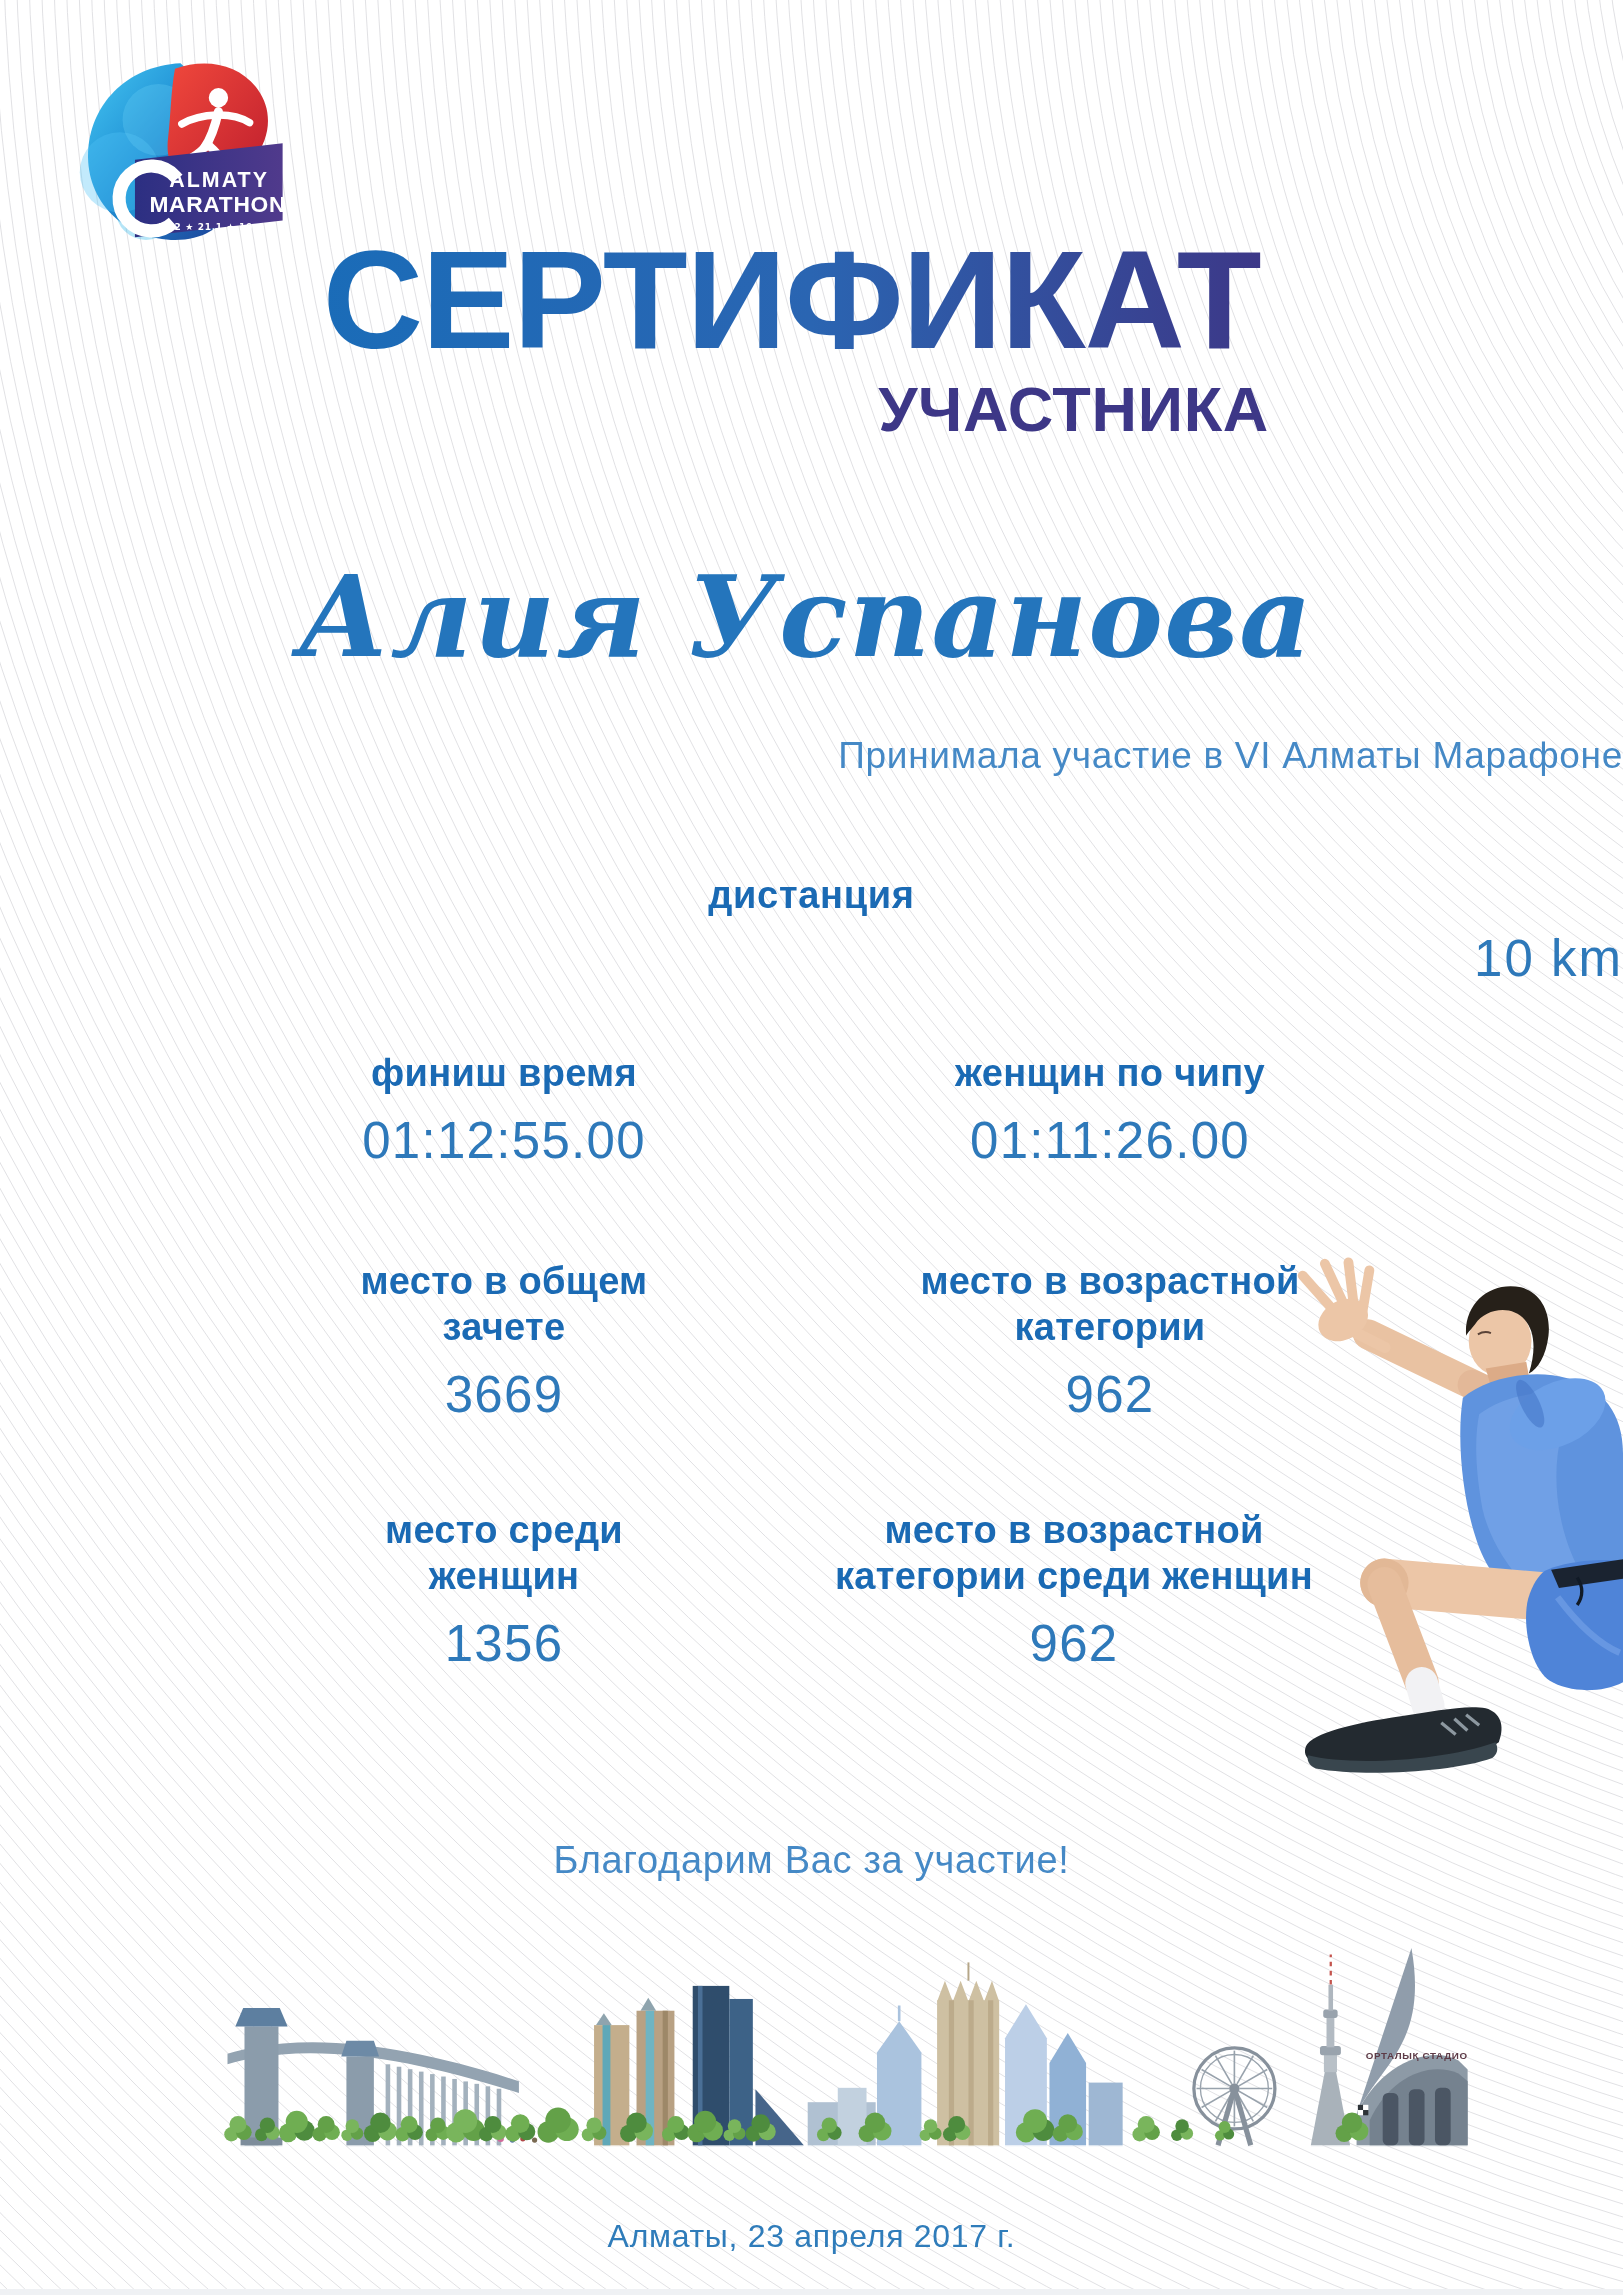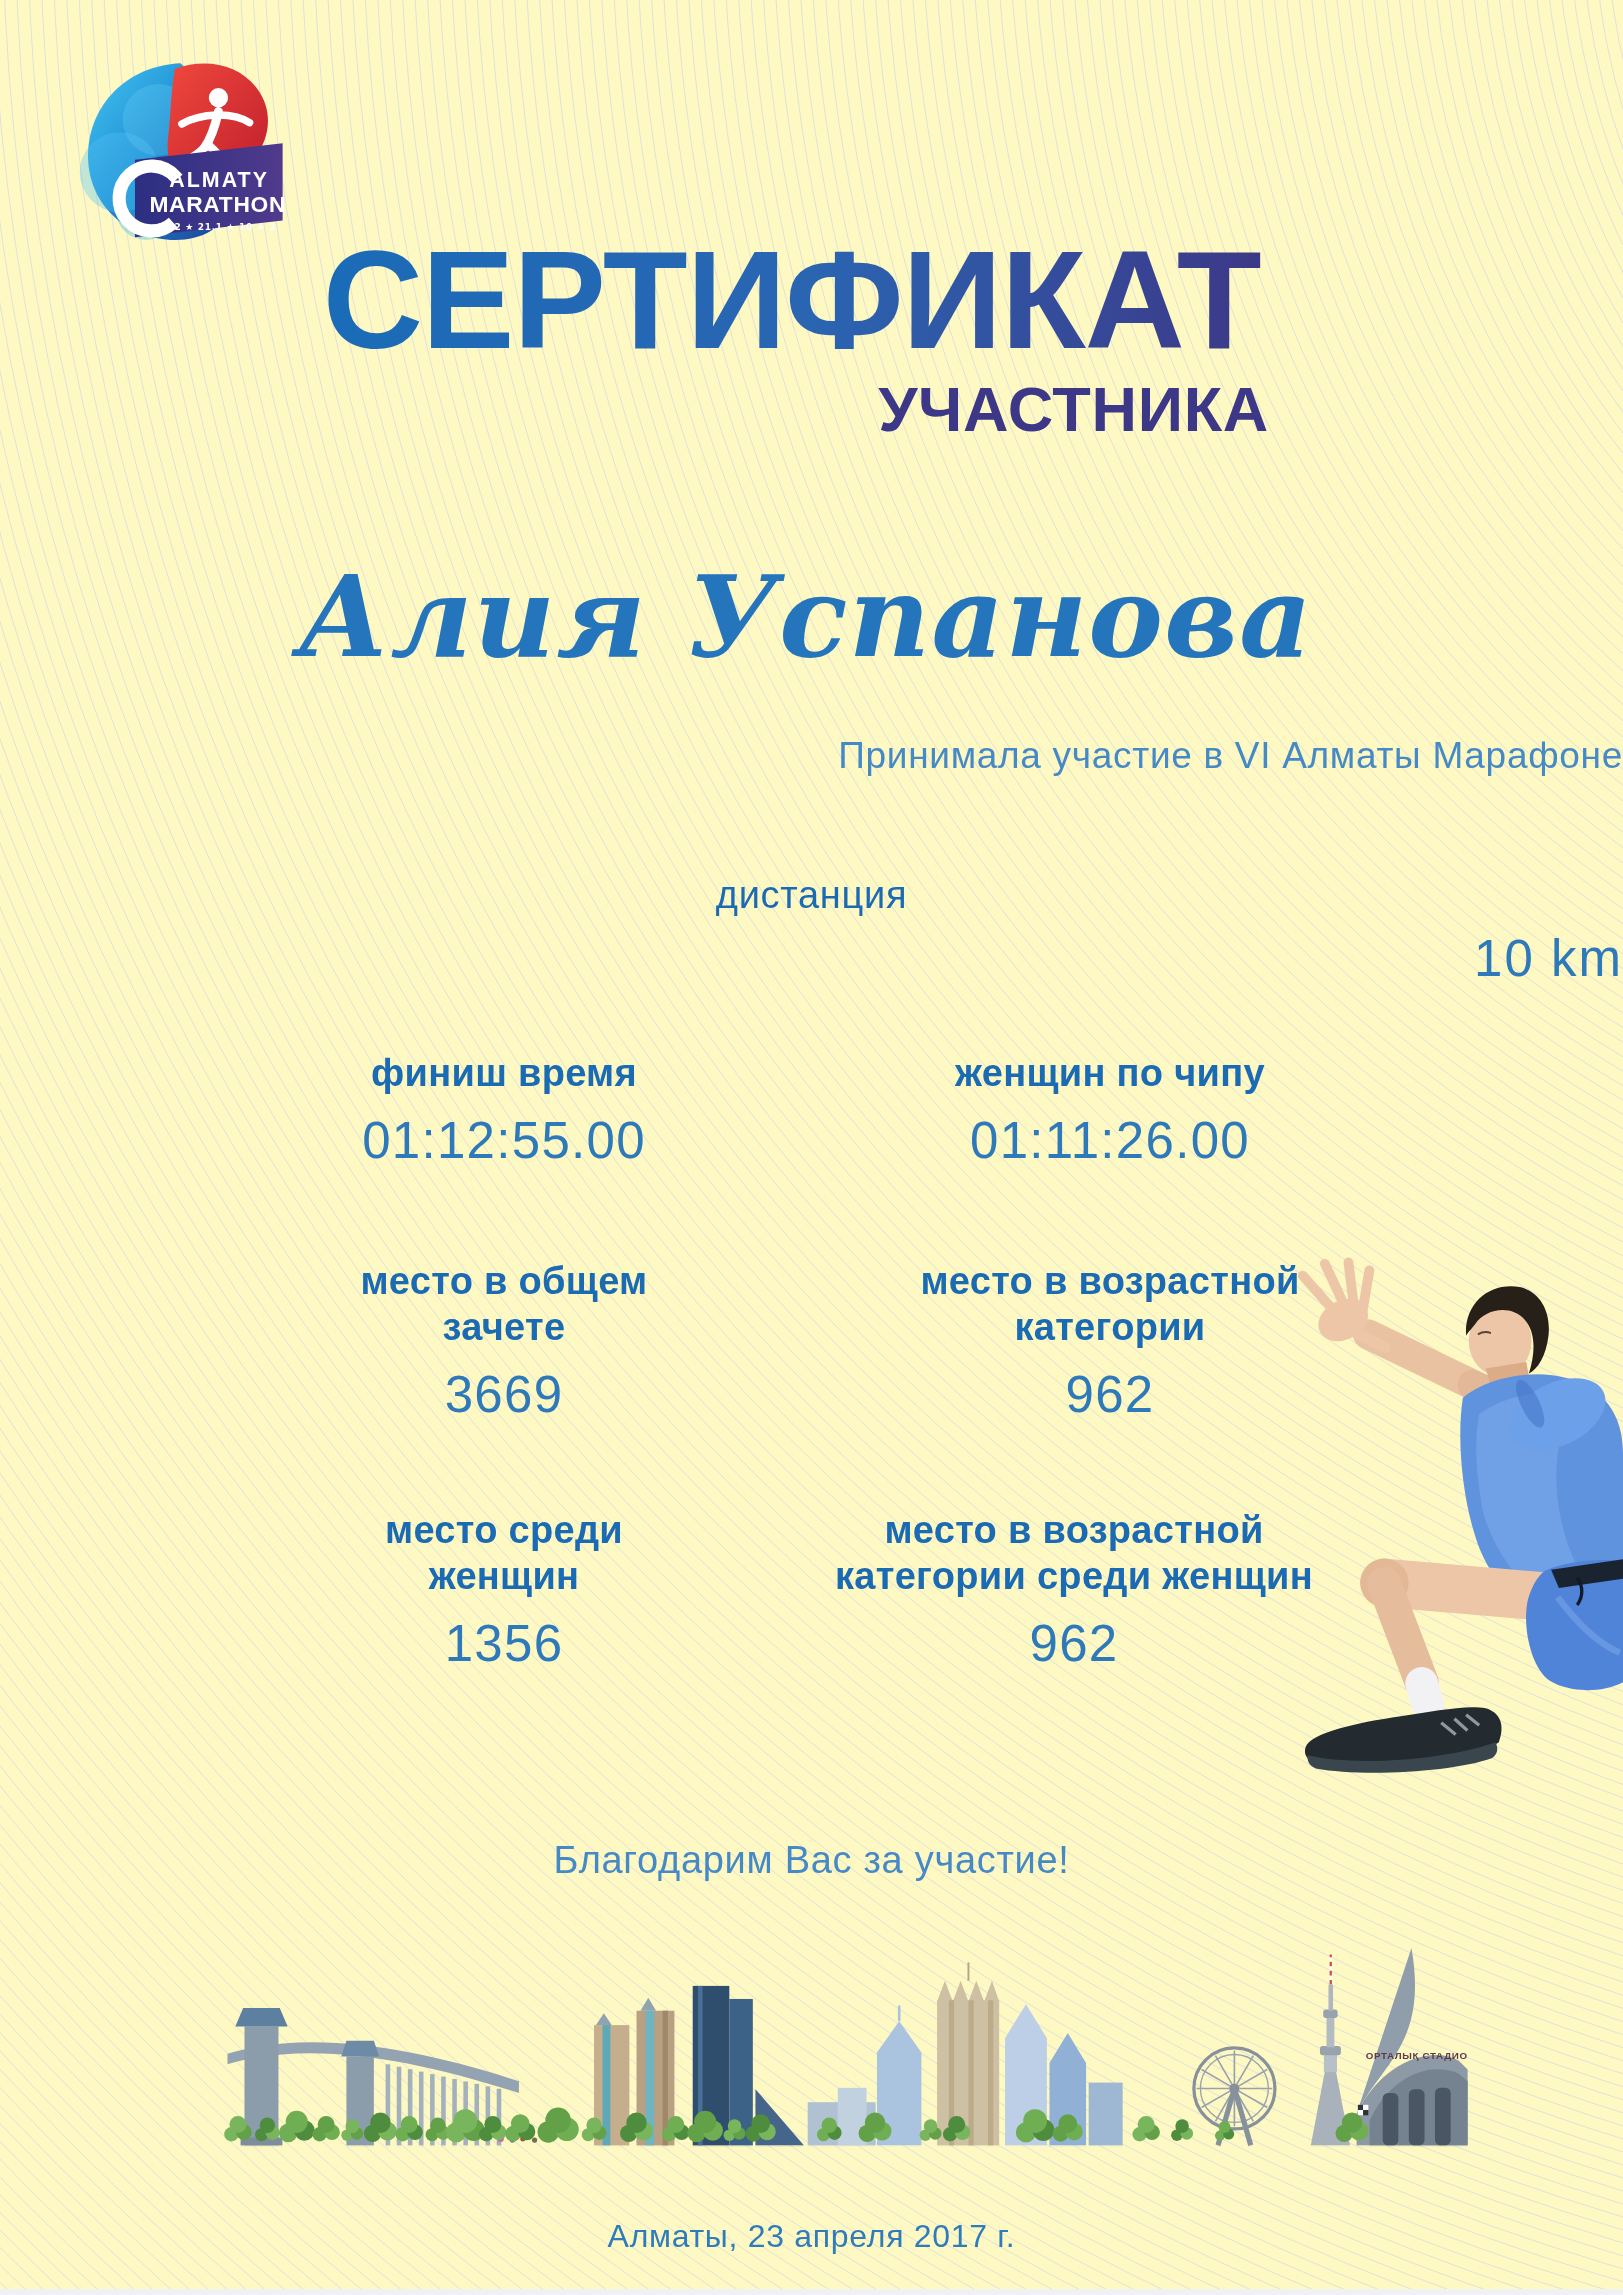--- a/index.html
+++ b/index.html
@@ -1,18 +1,18 @@
 <!DOCTYPE html>
 <html style="--accent: #1a6ab4; --value-blue: #2e79ba; --light-blue: #4589c6; --name-blue: #2475bc; --date-blue: #2f7cba; --grad-start: #1a6cb8; --grad-mid: #2a65b2; --grad-end: #3d3787; --subtitle: #3d3787; --logo-red: #d6232b; --logo-blue: #1f8fd4; --logo-banner: #2c2f82;font-size:10.5px"><head>
 <meta charset="utf-8">
 <style>
   html,body{margin:0;padding:0;background:#e9eaec;}
   .page{
     position:relative; width:1623px; height:2295px; overflow:hidden;
-    background:#fef9c3; margin:0 auto;
+    background:#ffffff; margin:0 auto;
     font-family:"Liberation Sans", sans-serif;
   }
   .bg-arcs{position:absolute; inset:0; z-index:0;}
   
   .logo{position:absolute; left:77px; top:56px; width:207px; height:187px; z-index:3;}
   
   .title-wrap{position:absolute; left:314px; top:230px; width:955px; z-index:4; text-align:center;}
   .cert-title{
     font-size:139px; font-weight:bold; letter-spacing:-1.3px; white-space:nowrap; line-height:1.0;
     background-image:linear-gradient(90deg, var(--grad-start) 0%, var(--grad-mid) 52%, var(--grad-end) 100%);
@@ -28,21 +28,21 @@
     position:absolute; left:0; right:12px; top:555px; z-index:4; text-align:center;
     font-family:"DejaVu Serif", serif; font-style:italic; font-weight:bold;
     font-size:112px; color:var(--name-blue); line-height:1.1; letter-spacing:1.3px;
   }
   .participation-line{
     position:absolute; left:0; right:0; top:735px; z-index:4; text-align:right;
     font-size:37px; color:var(--light-blue); letter-spacing:0.7px;
   }
   .dist-label{
     position:absolute; left:0; right:0; top:874px; z-index:4; text-align:center;
-    font-size:38px; font-weight:normal; color:var(--accent); letter-spacing:0.7px;
+    font-size:38px; font-weight:bold; color:var(--accent); letter-spacing:0.7px;
   }
   .dist-value{
     position:absolute; left:0; right:0; top:929px; z-index:4; text-align:right;
     font-size:51px; color:var(--value-blue); letter-spacing:2px;
   }
   
   .stat{position:absolute; z-index:4; text-align:center;}
   .stat .stat-label{
     font-size:38px; font-weight:bold; color:var(--accent); line-height:1.22;
     margin:0 auto; letter-spacing:0.3px;

